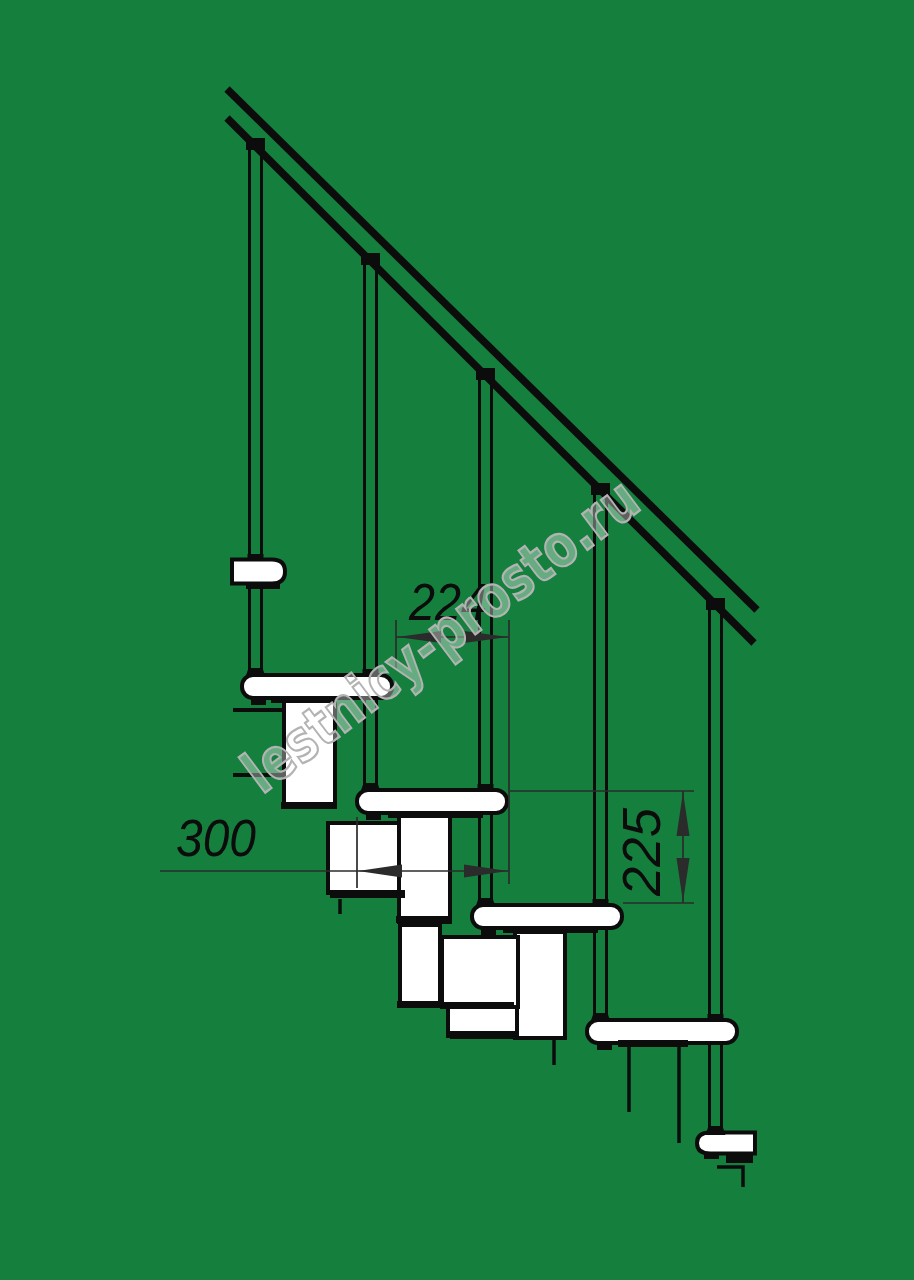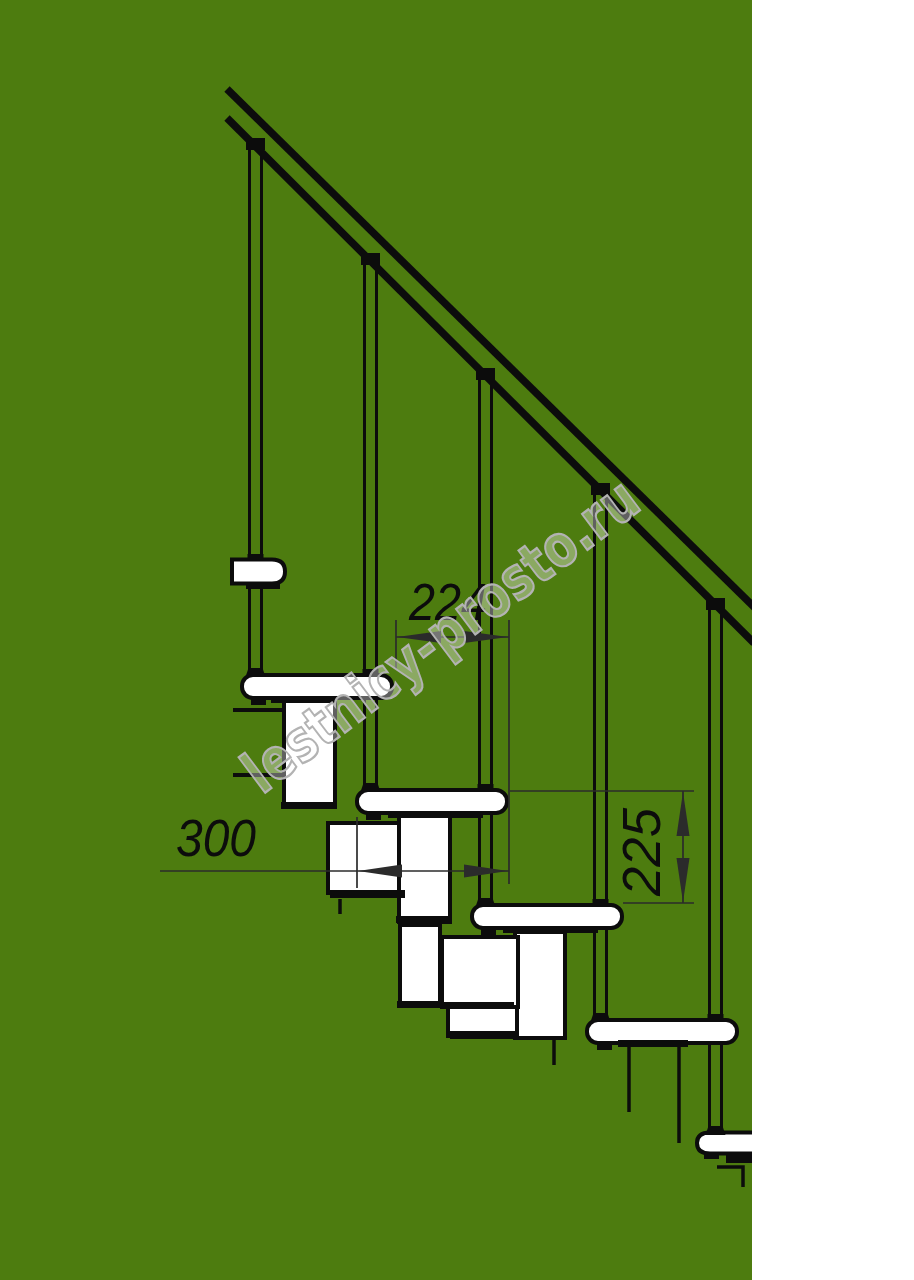--- a/index.html
+++ b/index.html
@@ -1,20 +1,20 @@
 <!DOCTYPE html>
 <html><head>
 <meta charset="utf-8">
 <style>
   html, body { margin: 0; padding: 0; background: #ffffff; }
   .canvas {
     position: relative;
-    width: 752px;
+    width: 914px;
     height: 1280px;
-    background: #4d7c0f;
+    background: #15803d;
     overflow: hidden;
     font-family: "Liberation Sans", "DejaVu Sans", sans-serif;
   }
   svg { position: absolute; inset: 0; display: block; }
   text.dim {
     font-family: "Liberation Sans", "DejaVu Sans", sans-serif;
     font-style: italic;
     font-weight: 400;
   }
   text.wm {

